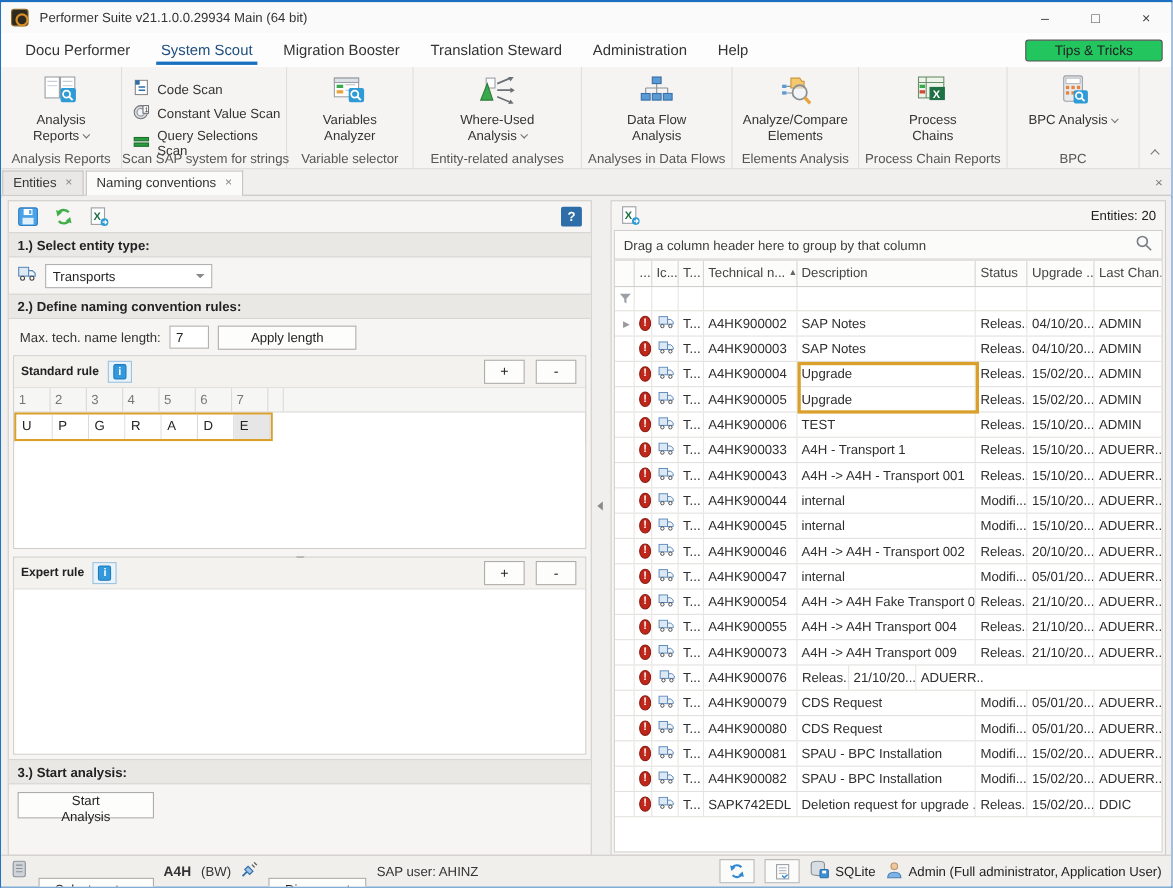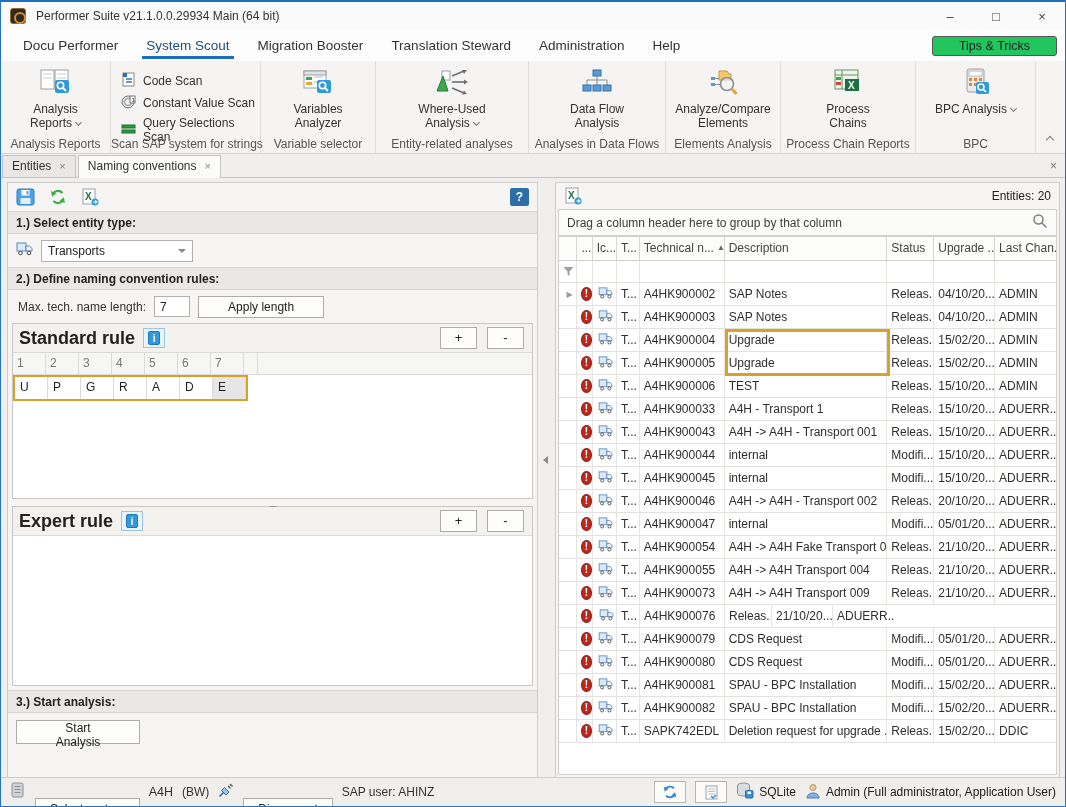--- a/index.html
+++ b/index.html
@@ -78,21 +78,21 @@
   .dd-arrow { width:0; height:0; border-left:4px solid transparent; border-right:4px solid transparent;
             border-top:4px solid #8a8a8a; }
   .maxlen-row { height:33px; display:flex; align-items:center; gap:8px; padding-left:10px; }
   .maxlen-input { width:36px; height:21px; border:1px solid #b3b1ae; padding-left:5px; font-size:12px;
             font-family:"Liberation Sans", sans-serif; background:#fff; color:#222; }
   .btn { height:22px; border:1px solid #aeaca9; background:#fdfdfc; font-size:12px; color:#222;
             padding:0 29px; font-family:Liberation Sans, sans-serif; }
   .rule-block { margin:0 4px; border:1px solid #c9c7c4; background:#fff; display:flex; flex-direction:column; }
   .rule-head { height:29px; background:#f3f2ef; border-bottom:1px solid #dddbd8; display:flex;
             align-items:center; padding:0 6px; gap:8px; }
-  .rule-title { font-weight:bold; font-size:18px; color:#222; }
+  .rule-title { font-weight:bold; font-size:11px; color:#222; }
   .infobtn { width:22px; height:20px; border:1px solid #9fc2dd; background:#e9f3fb; display:flex;
             align-items:center; justify-content:center; }
   .infobtn .i { width:12px; height:14px; background:#3399dd; border:1px solid #1f7ab8; border-radius:2px;
             color:#fff; font-size:10px; font-weight:bold; text-align:center; line-height:13px; }
   .pm { width:37px; height:22px; border:1px solid #aeaca9; background:#fdfdfc; font-size:13px;
             text-align:center; line-height:20px; color:#222; }
   .pm.plus { margin-left:auto; }
   .pm.minus { margin-left:2px; margin-right:2px; }
   .rule-grid-cols { display:flex; height:22px; background:#f6f6f5; border-bottom:1px solid #dcdad7; }
   .rgc { width:33px; border-right:1px solid #dcdad7; color:#777; font-size:12px; padding:3px 0 0 4px; }
@@ -139,21 +139,21 @@
             justify-content:center; line-height:1; }
   .exp { color:#9a9a9a; font-size:8px; }
   .desc-highlight { position:absolute; left:166px; top:92px; width:165px; height:47px;
             border:3px solid #d9a02b; pointer-events:none; }
 
   
   .statusbar { position:absolute; left:0; right:0; bottom:0; height:29px; background:#f0efec;
             border-top:1px solid #cfcdca; display:flex; align-items:center; gap:9px; padding:0 9px; }
   .sb-btn { height:22px; border:1px solid #aeaca9; background:#fdfdfc; font-size:12px; color:#222;
             padding:0 14px;margin-top:33px; }
-  .sb-sys { font-weight:normal; font-size:12.5px; }
+  .sb-sys { font-weight:bold; font-size:12.5px; }
   .sb-right { margin-left:auto; display:flex; align-items:center; gap:9px; }
   .iconbtn { width:32px; height:22px; border:1px solid #b9b7b4; background:#fbfbfa; display:flex;
             align-items:center; justify-content:center; }
   .sb-label { font-size:12px; color:#222; display:flex; align-items:center; gap:5px; }
 </style>
 </head>
 <body>
 
 <div class="app">
 

